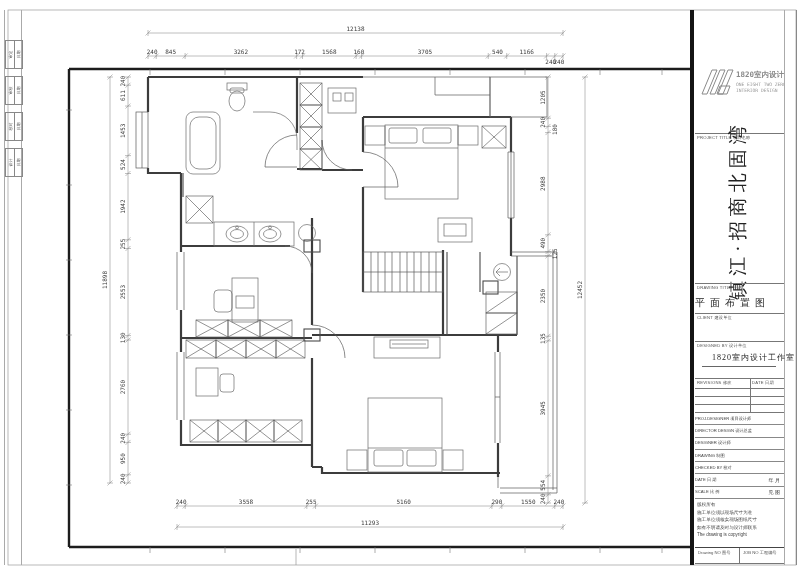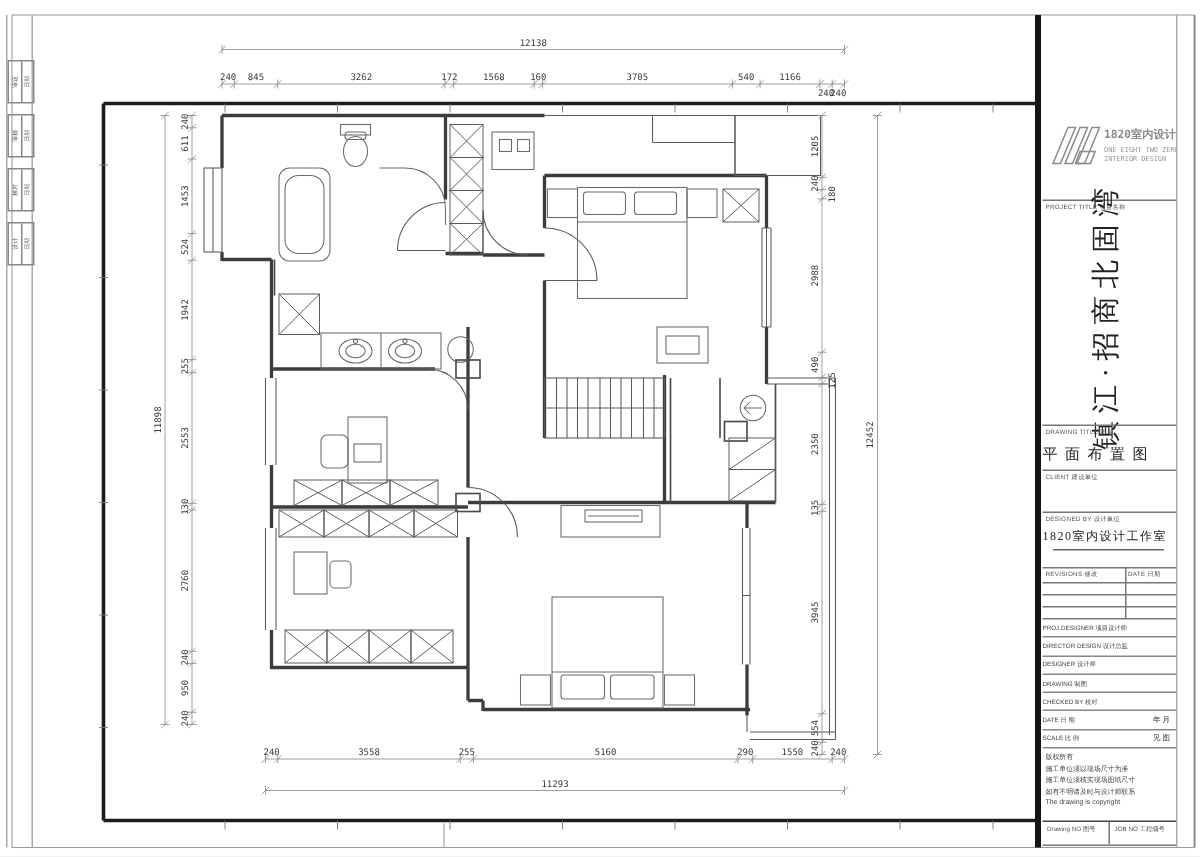--- a/index.html
+++ b/index.html
@@ -25,33 +25,33 @@
   .tb-bar{position:absolute;left:0;top:0;width:4px;height:100%;background:#141414;}
   .tb-vline{position:absolute;left:94px;top:0;width:0;height:100%;border-left:.6px solid #aaa;}
   .tb-line{position:absolute;left:5px;width:89px;border-top:.7px solid #777;}
   .tb-label{position:absolute;left:7px;font-size:4.2px;color:#555;letter-spacing:.2px;white-space:nowrap;}
   .tb-big-vert{position:absolute;left:10px;top:130px;width:76px;height:140px;display:flex;
                align-items:center;justify-content:center;}
   .tb-big-vert span{transform:rotate(-90deg);white-space:nowrap;font-family:"Liberation Serif",serif;
                font-size:19px;letter-spacing:5px;color:#222;}
   .tb-draw-title{position:absolute;left:5px;width:88px;font-size:10px;
                letter-spacing:5px;color:#222;font-family:"Liberation Serif",serif;}
-  .tb-firm{position:absolute;left:5px;width:100px;text-align:left;font-size:8px;
+  .tb-firm{position:absolute;left:5px;width:100px;text-align:right;font-size:8px;
                letter-spacing:1px;color:#222;font-family:"Liberation Serif",serif;}
   .tb-underline{position:absolute;left:12px;width:74px;border-top:.6px solid #666;}
   .srow{position:absolute;left:5px;width:89px;height:12.3px;border-bottom:.6px solid #888;
         font-size:4.2px;color:#444;display:flex;justify-content:space-between;align-items:center;}
   .srow .v{font-size:5px;color:#333;margin-right:4px;}
   .notes{position:absolute;left:7px;top:491px;width:86px;font-size:4.6px;line-height:7.6px;color:#444;}
   .tb-bottom{position:absolute;left:5px;top:537px;width:89px;height:15px;border-top:1px solid #444;
         border-bottom:.7px solid #777;display:flex;}
   .tb-bottom div{flex:1;font-size:4.2px;color:#555;padding:2px 0 0 3px;}
   .tb-bottom div:first-child{border-right:.6px solid #777;}
   
-  .logo{position:absolute;left:6px;top:57px;width:88px;height:60px;}
+  .logo{position:absolute;left:6px;top:42px;width:88px;height:60px;}
   
   .lstrip{position:absolute;left:4px;top:10px;width:16px;height:555px;border-left:.6px solid #aaa;border-right:.6px solid #aaa;}
   .spair{position:absolute;left:0;width:16px;height:27px;display:flex;border:.6px solid #888;}
   .spair div{flex:1;display:flex;align-items:center;justify-content:center;overflow:hidden;}
   .spair div+div{border-left:.6px solid #888;}
   .spair span{transform:rotate(-90deg);font-size:4px;color:#555;white-space:nowrap;}
 </style>
 </head>
 <body>
 

